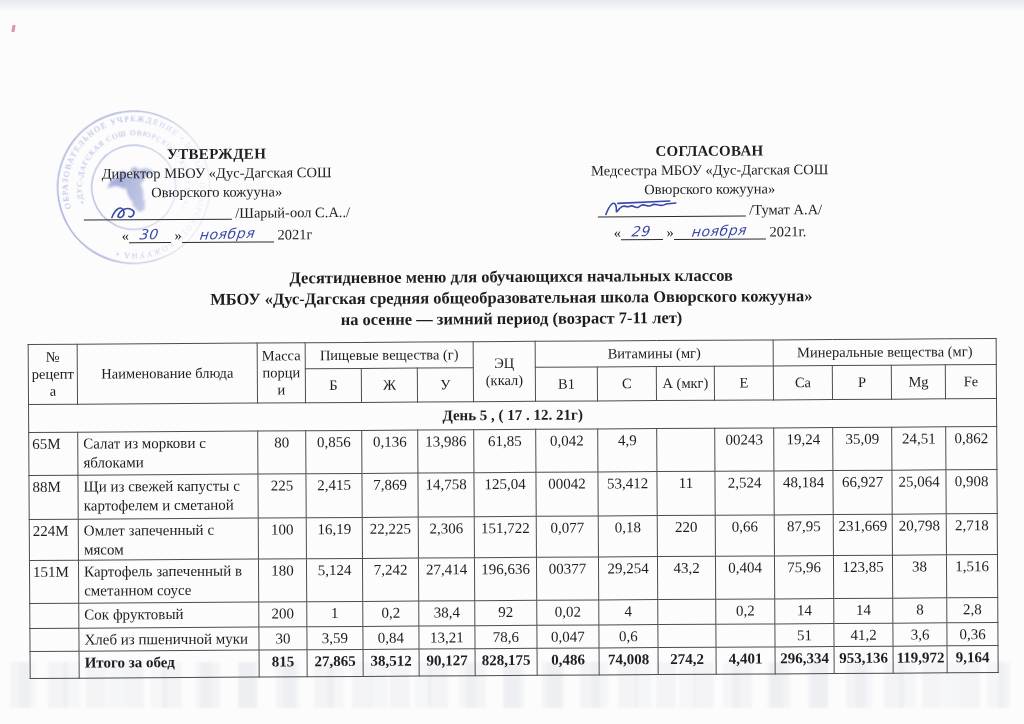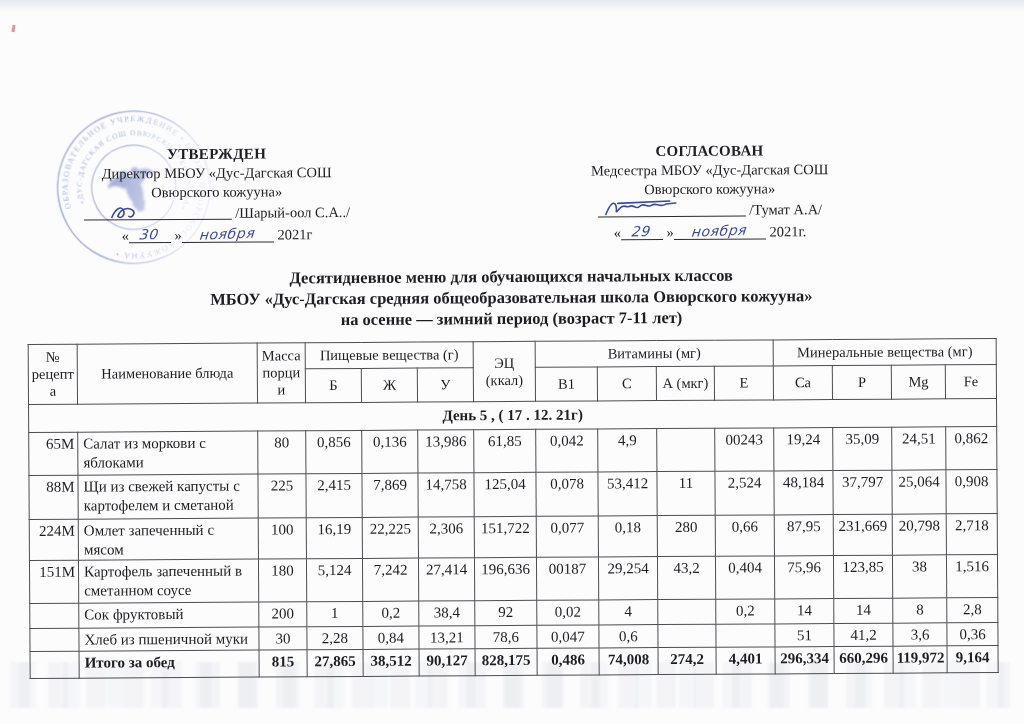--- a/index.html
+++ b/index.html
@@ -51,21 +51,21 @@
 
   
   .menu-table { position:absolute; left:28px; top:341px; z-index:2;
     border-collapse:collapse; table-layout:fixed; width:968px;
     font-size:14.5px; }
   .menu-table th, .menu-table td { border:1px solid #4d4d52; overflow:hidden; }
   .menu-table th { font-weight:normal; text-align:center; vertical-align:middle;
     padding:1px 2px; line-height:17px; overflow-wrap:anywhere; }
   .menu-table td { vertical-align:top; padding:2px 3px 0 3px; font-size:15px; line-height:19px; }
   .menu-table td.num  { text-align:center; }
-  .menu-table td.code { text-align:right; }
+  .menu-table td.code { text-align:left; }
   .menu-table td.dish { text-align:left; padding-left:5px; }
   .day-row td { font-weight:bold; font-size:15px; text-align:center;
     vertical-align:middle; padding:2px; }
   .total-row td { font-weight:bold; }
   tr.hA { height:26px; } tr.hB { height:34px; } tr.hDay { height:28px; }
   tr.h43 { height:43px; } tr.h44 { height:44px; } tr.h23 { height:23px; }
   tr.h25 { height:25px; } tr.h27 { height:27px; }
 </style>
 </head>
 <body>
@@ -213,55 +213,55 @@
         <td class="num">0,862</td>
       </tr>
       <tr class="h44">
         <td class="code">88М</td>
         <td class="dish">Щи из свежей капусты с картофелем и сметаной</td>
         <td class="num">225</td>
         <td class="num">2,415</td>
         <td class="num">7,869</td>
         <td class="num">14,758</td>
         <td class="num">125,04</td>
-        <td class="num">0,078</td>
+        <td class="num">00042</td>
         <td class="num">53,412</td>
         <td class="num">11</td>
         <td class="num">2,524</td>
         <td class="num">48,184</td>
-        <td class="num">37,797</td>
+        <td class="num">66,927</td>
         <td class="num">25,064</td>
         <td class="num">0,908</td>
       </tr>
       <tr class="h23">
         <td class="code">224М</td>
         <td class="dish">Омлет запеченный с мясом</td>
         <td class="num">100</td>
         <td class="num">16,19</td>
         <td class="num">22,225</td>
         <td class="num">2,306</td>
         <td class="num">151,722</td>
         <td class="num">0,077</td>
         <td class="num">0,18</td>
-        <td class="num">280</td>
+        <td class="num">220</td>
         <td class="num">0,66</td>
         <td class="num">87,95</td>
         <td class="num">231,669</td>
         <td class="num">20,798</td>
         <td class="num">2,718</td>
       </tr>
       <tr class="h43">
         <td class="code">151М</td>
         <td class="dish">Картофель запеченный в сметанном соусе</td>
         <td class="num">180</td>
         <td class="num">5,124</td>
         <td class="num">7,242</td>
         <td class="num">27,414</td>
         <td class="num">196,636</td>
-        <td class="num">00187</td>
+        <td class="num">00377</td>
         <td class="num">29,254</td>
         <td class="num">43,2</td>
         <td class="num">0,404</td>
         <td class="num">75,96</td>
         <td class="num">123,85</td>
         <td class="num">38</td>
         <td class="num">1,516</td>
       </tr>
       <tr class="h25">
         <td class="code"></td>
@@ -277,21 +277,21 @@
         <td class="num">0,2</td>
         <td class="num">14</td>
         <td class="num">14</td>
         <td class="num">8</td>
         <td class="num">2,8</td>
       </tr>
       <tr class="h23">
         <td class="code"></td>
         <td class="dish">Хлеб из пшеничной муки</td>
         <td class="num">30</td>
-        <td class="num">2,28</td>
+        <td class="num">3,59</td>
         <td class="num">0,84</td>
         <td class="num">13,21</td>
         <td class="num">78,6</td>
         <td class="num">0,047</td>
         <td class="num">0,6</td>
         <td class="num"></td>
         <td class="num"></td>
         <td class="num">51</td>
         <td class="num">41,2</td>
         <td class="num">3,6</td>
@@ -303,20 +303,20 @@
         <td class="num">815</td>
         <td class="num">27,865</td>
         <td class="num">38,512</td>
         <td class="num">90,127</td>
         <td class="num">828,175</td>
         <td class="num">0,486</td>
         <td class="num">74,008</td>
         <td class="num">274,2</td>
         <td class="num">4,401</td>
         <td class="num">296,334</td>
-        <td class="num">660,296</td>
+        <td class="num">953,136</td>
         <td class="num">119,972</td>
         <td class="num">9,164</td>
       </tr>
     </tbody>
   </table>
 
 </div>
 
 </body></html>

